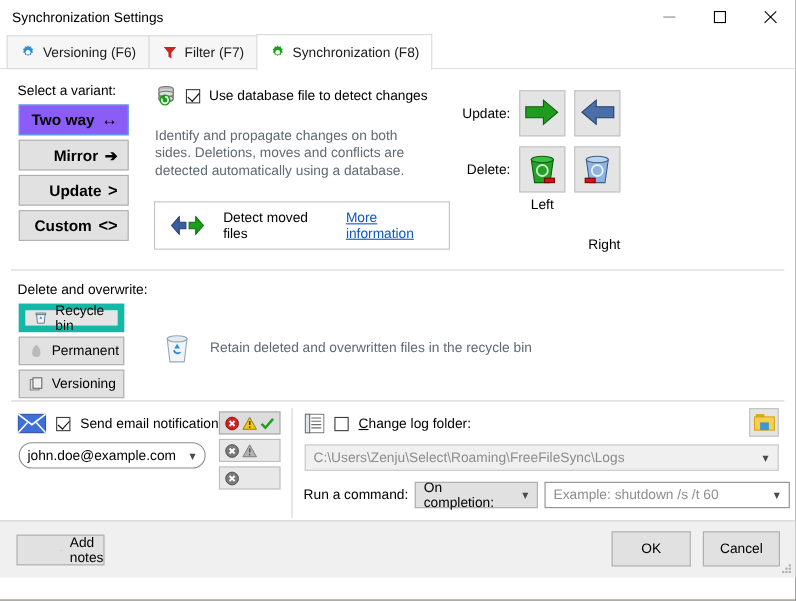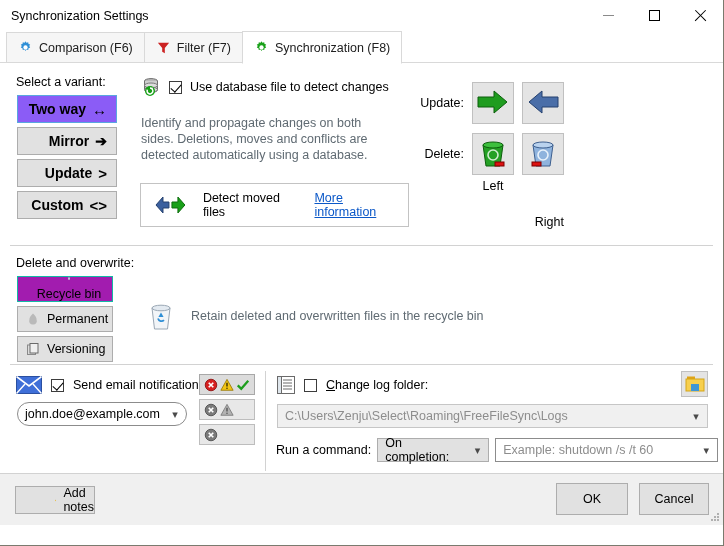--- a/index.html
+++ b/index.html
@@ -82,21 +82,21 @@
     width:42px; height:42px; background:#e4e4e4; border:1px solid #c0c0c0;
     display:flex; align-items:center; justify-content:center; cursor:default;
   }
   .rowlabel { font-size:12.5px; text-align:right; }
 
   
   .dbtn {
     width:96px; height:26px; background:#e1e1e1; border:1px solid #adadad;
     display:flex; align-items:center; gap:7px; padding-left:8px; font-size:12.5px; cursor:default;
   }
-  .dbtn.selected { background:#a21caf; border:1px solid #14b8a6;flex-direction:column; }
+  .dbtn.selected { background:#e5e5e5; border:6px solid #14b8a6; }
 
   
   .vdiv { position:absolute; width:1px; background:#d2d2d2; }
 
   .combo {
     background:#fff; border:1px solid #8c8c8c; height:24px;
     display:flex; align-items:center; padding:0 0 0 7px; font-size:12.5px; cursor:default;
   }
   .combo .caret { margin-left:auto; width:22px; text-align:center; color:#4a4a4a; font-size:11px; }
   .combo.grey { background:#f0f0f0; border:1px solid #c6c6c6; color:#8d8d8d; }
@@ -136,21 +136,21 @@
         </div>
     </div>
   </div>
 
   <div class="tabbar">
     <div class="tab">
       <svg class="tab-ico" viewBox="0 0 16 16">
         <path fill="#2f8fd6" d="M8 1.2l1 1.6 1.9-.5.3 1.9 1.8.7-1 1.6 1 1.6-1.8.7-.3 1.9-1.9-.5-1 1.6-1-1.6-1.9.5-.3-1.9-1.8-.7 1-1.6-1-1.6 1.8-.7.3-1.9 1.9.5z"></path>
         <circle cx="8" cy="8" r="2.3" fill="#ffffff"></circle>
       </svg>
-      <span>Comparison (F6)</span>
+      <span>Versioning (F6)</span>
     </div>
     <div class="tab">
       <svg class="tab-ico" viewBox="0 0 16 16">
         <path fill="#cc2222" d="M2 3h12l-4.6 5.4V14l-2.8-1.6V8.4z"></path>
       </svg>
       <span>Filter (F7)</span>
     </div>
     <div class="tab active">
       <svg class="tab-ico" viewBox="0 0 16 16">
         <path fill="#18a018" d="M8 1.2l1 1.6 1.9-.5.3 1.9 1.8.7-1 1.6 1 1.6-1.8.7-.3 1.9-1.9-.5-1 1.6-1-1.6-1.9.5-.3-1.9-1.8-.7 1-1.6-1-1.6 1.8-.7.3-1.9 1.9.5z"></path>

